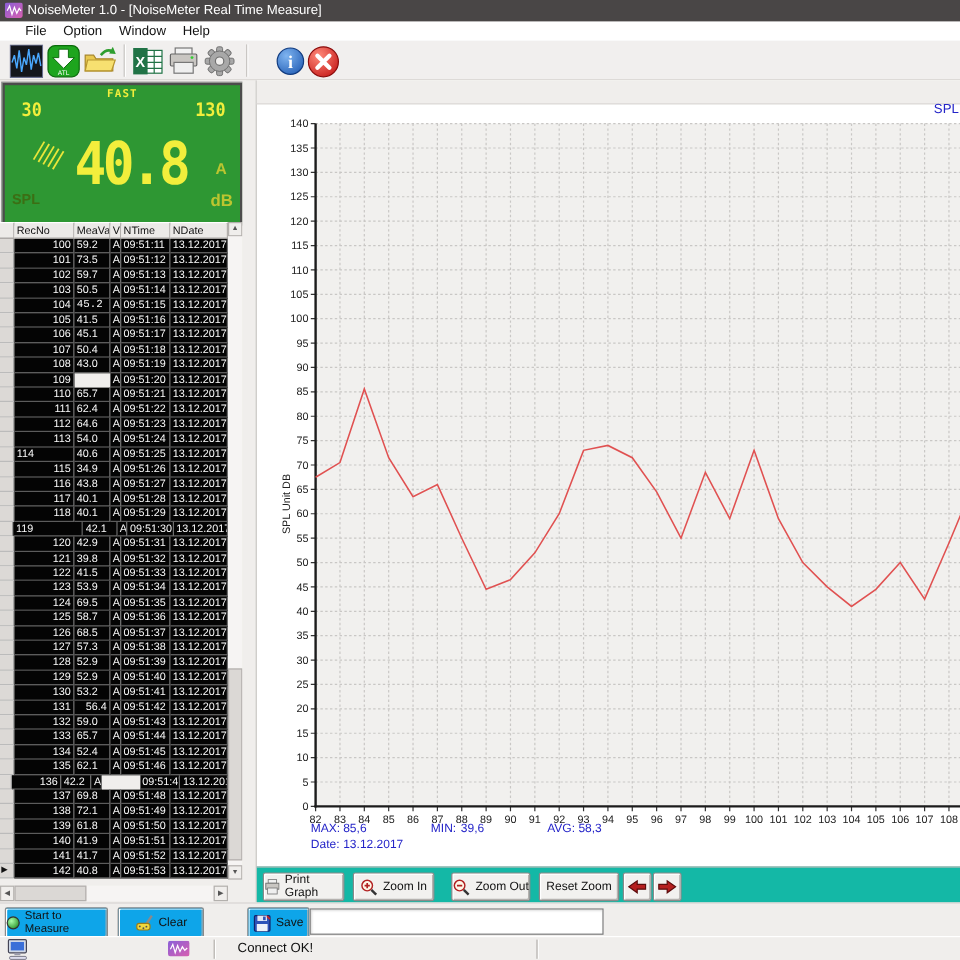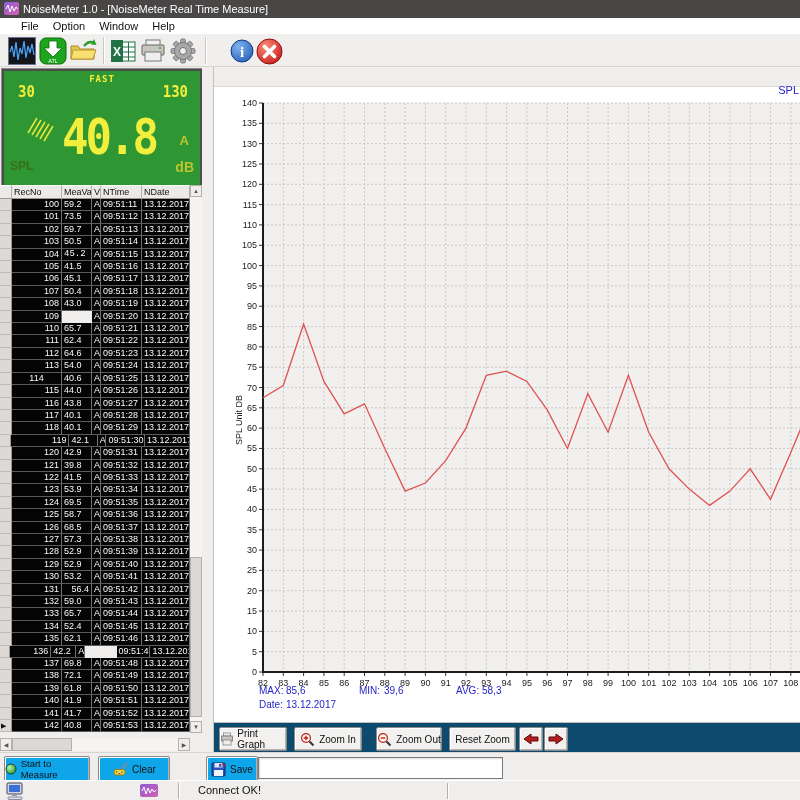--- a/index.html
+++ b/index.html
@@ -50,21 +50,21 @@
           color:#555;font-size:6px;text-align:center;line-height:11px;}
   .sb-track{position:absolute;background:#f6f4f3;}
   .sb-thumb{position:absolute;background:#dbd8d5;border:1px solid #b3b0ad;box-sizing:border-box;}
   
   #splitter{left:202px;top:67px;width:11px;height:685px;background:#f0eeec;}
   #chart-panel{left:213px;top:67px;width:587px;height:685px;background:#fff;border-left:1px solid #c5c2bf;}
   #chart-topstrip{position:absolute;left:0;top:0;width:587px;height:19px;background:#f0eeec;
                   border-bottom:1px solid #dcd9d6;}
   #chart-svg{position:absolute;left:0;top:0;}
   .stat{position:absolute;color:#2424c8;font-size:10px;white-space:nowrap;}
-  #chart-btnbar{position:absolute;left:0;top:655px;width:587px;height:30px;background:#0c4a6e;
+  #chart-btnbar{position:absolute;left:0;top:655px;width:587px;height:30px;background:#14b8a6;
                 border-top:1px solid #c0bdba;}
   .cbtn{position:absolute;top:4px;height:22px;background:#f2f1ef;border:1px solid #8a8a8a;border-radius:2px;
         box-shadow:inset 1px 1px 0 #fff,inset -1px -1px 0 #b5b2af;font-size:10px;color:#111;
         display:flex;align-items:center;justify-content:center;gap:4px;cursor:default;}
   
   #footer{left:0;top:752px;width:800px;height:28px;background:#f0eeec;border-top:1px solid #d8d5d2;}
   .fbtn{position:absolute;top:3px;height:24px;background:#0ea5e9;border:1px solid #8a8a8a;border-radius:2px;
         box-shadow:inset 1px 1px 0 #fff,inset -1px -1px 0 #b5b2af;font-size:10px;color:#111;
         display:flex;align-items:center;justify-content:center;gap:4px;}
   #note-input{position:absolute;left:258px;top:4px;width:245px;height:22px;border:1px solid #7a7a7a;
@@ -305,30 +305,30 @@
         <div class="grow">
           <div class="gcell gsel" style="width: 12px;"></div>
           <div class="gcell" style="width: 50px; text-align: right;">113</div>
           <div class="gcell" style="width: 30px; text-align: left;">54.0</div>
           <div class="gcell" style="width: 9px; text-align: center;">A</div>
           <div class="gcell" style="width: 41px; text-align: left;">09:51:24</div>
           <div class="gcell" style="width: 48px; text-align: left;">13.12.2017</div>
         </div>
         <div class="grow">
           <div class="gcell gsel" style="width: 12px;"></div>
-          <div class="gcell" style="width: 50px; text-align: center;">114</div>
+          <div class="gcell" style="width: 50px; text-align: left;">114</div>
           <div class="gcell" style="width: 30px; text-align: left;">40.6</div>
           <div class="gcell" style="width: 9px; text-align: center;">A</div>
           <div class="gcell" style="width: 41px; text-align: left;">09:51:25</div>
           <div class="gcell" style="width: 48px; text-align: left;">13.12.2017</div>
         </div>
         <div class="grow">
           <div class="gcell gsel" style="width: 12px;"></div>
           <div class="gcell" style="width: 50px; text-align: right;">115</div>
-          <div class="gcell" style="width: 30px; text-align: left;">44.0</div>
+          <div class="gcell" style="width: 30px; text-align: left;">34.9</div>
           <div class="gcell" style="width: 9px; text-align: center;">A</div>
           <div class="gcell" style="width: 41px; text-align: left;">09:51:26</div>
           <div class="gcell" style="width: 48px; text-align: left;">13.12.2017</div>
         </div>
         <div class="grow">
           <div class="gcell gsel" style="width: 12px;"></div>
           <div class="gcell" style="width: 50px; text-align: right;">116</div>
           <div class="gcell" style="width: 30px; text-align: left;">43.8</div>
           <div class="gcell" style="width: 9px; text-align: center;">A</div>
           <div class="gcell" style="width: 41px; text-align: left;">09:51:27</div>
@@ -345,21 +345,21 @@
         <div class="grow">
           <div class="gcell gsel" style="width: 12px;"></div>
           <div class="gcell" style="width: 50px; text-align: right;">118</div>
           <div class="gcell" style="width: 30px; text-align: left;">40.1</div>
           <div class="gcell" style="width: 9px; text-align: center;">A</div>
           <div class="gcell" style="width: 41px; text-align: left;">09:51:29</div>
           <div class="gcell" style="width: 48px; text-align: left;">13.12.2017</div>
         </div>
         <div class="grow">
           <div class="gcell gsel" style="width: 12px;"></div>
-          <div class="gcell" style="width: 62px; text-align: right;">119</div>
+          <div class="gcell" style="width: 62px; ">119</div>
           <div class="gcell" style="width: 30px; text-align: left;">42.1</div>
           <div class="gcell" style="width: 9px; text-align: center;">A</div>
           <div class="gcell" style="width: 41px; text-align: left;">09:51:30</div>
           <div class="gcell" style="width: 48px; text-align: left;">13.12.2017</div>
         </div>
         <div class="grow">
           <div class="gcell gsel" style="width: 12px;"></div>
           <div class="gcell" style="width: 50px; text-align: right;">120</div>
           <div class="gcell" style="width: 30px; text-align: left;">42.9</div>
           <div class="gcell" style="width: 9px; text-align: center;">A</div>

